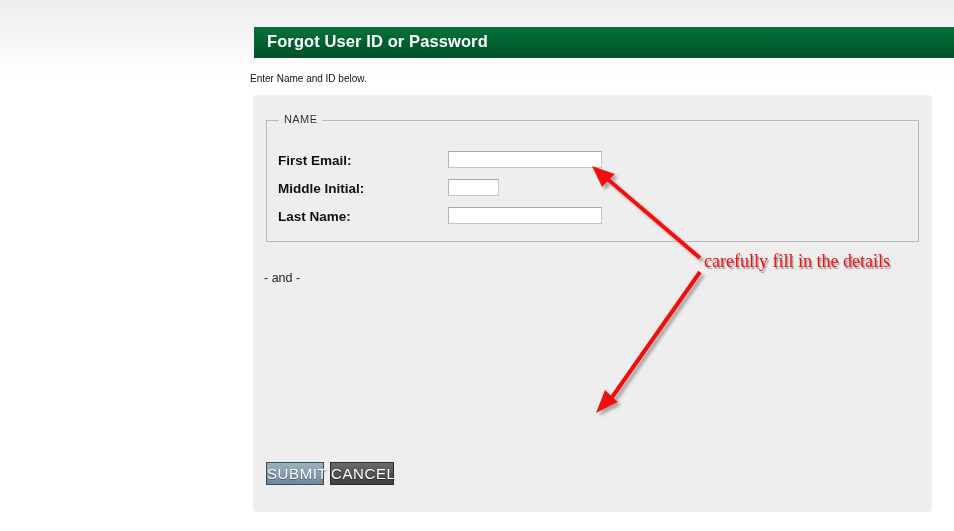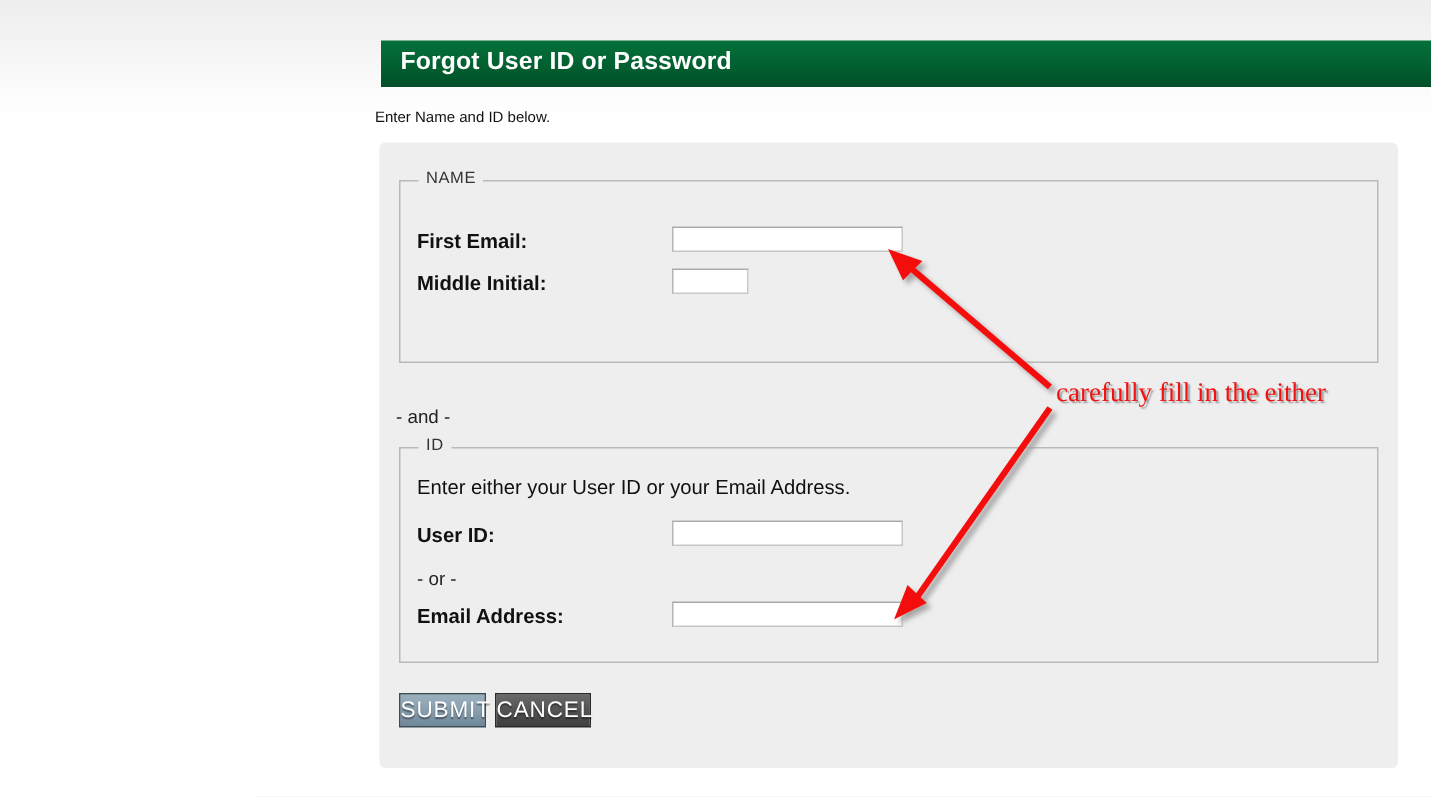--- a/index.html
+++ b/index.html
@@ -217,41 +217,28 @@
       <div class="field-row" style="top:30px;">
         <div class="field-label">First Email:</div>
         <input class="text-input input-wide" type="text" id="input-first-name" placeholder="" style="">
       </div>
 
       <div class="field-row" style="top:58px;">
         <div class="field-label">Middle Initial:</div>
         <input class="text-input input-tiny" type="text" id="input-middle-initial" placeholder="" style="">
       </div>
 
-    </div>
-
-    <div class="small-sep" style="left:11px; top:176px;">- and -</div>
-
-    <div class="fieldset" id="fieldset-id">
-      <div class="fieldset-legend">ID</div>
-
-      <div class="note-text" style="left:11px; top:18px;">Enter either your User ID or your Email Address.</div>
-
-      <div class="field-row" style="top:48px;">
-        <div class="field-label">User ID:</div>
-        <input class="text-input input-wide" type="text" id="input-user-id" placeholder="" style="">
-      </div>
-
-      <div class="small-sep" style="left:11px; top:80px;">- or -</div>
-
-      <div class="field-row" style="top:102px;">
-        <div class="field-label">Email Address:</div>
-        <input class="text-input input-wide" type="text" id="input-email-address" placeholder="" style="">
+      <div class="field-row" style="top:86px;">
+        <div class="field-label">Last Name:</div>
+        <input class="text-input input-wide" type="text" id="input-last-name" placeholder="" style="">
       </div>
     </div>
+
+    <div class="small-sep" style="left:11px; top:176px;">- and -</div>
+
 
     <div id="button-row">
       <button class="btn" id="submit-button">SUBMIT</button>
       <button class="btn" id="cancel-button">CANCEL</button>
     </div>
 
   </div>
 
   <div id="annotation-layer">
     <svg width="954" height="531" viewBox="0 0 954 531">
@@ -264,16 +251,16 @@
       <g filter="url(#arrow-shadow)">
         <line x1="700" y1="258" x2="604" y2="176" stroke="#f41010" stroke-width="4.2" stroke-linecap="butt"></line>
         <polygon points="592,166 615,174 602,187" fill="#f41010"></polygon>
       </g>
 
       <g filter="url(#arrow-shadow)">
         <line x1="700" y1="272" x2="608" y2="403" stroke="#f41010" stroke-width="4.2" stroke-linecap="butt"></line>
         <polygon points="596,413 605,390 618,402" fill="#f41010"></polygon>
       </g>
     </svg>
-    <div id="annotation-text">carefully fill in the either</div>
+    <div id="annotation-text">carefully fill in the details</div>
   </div>
 
 </div>
 
 </body></html>

